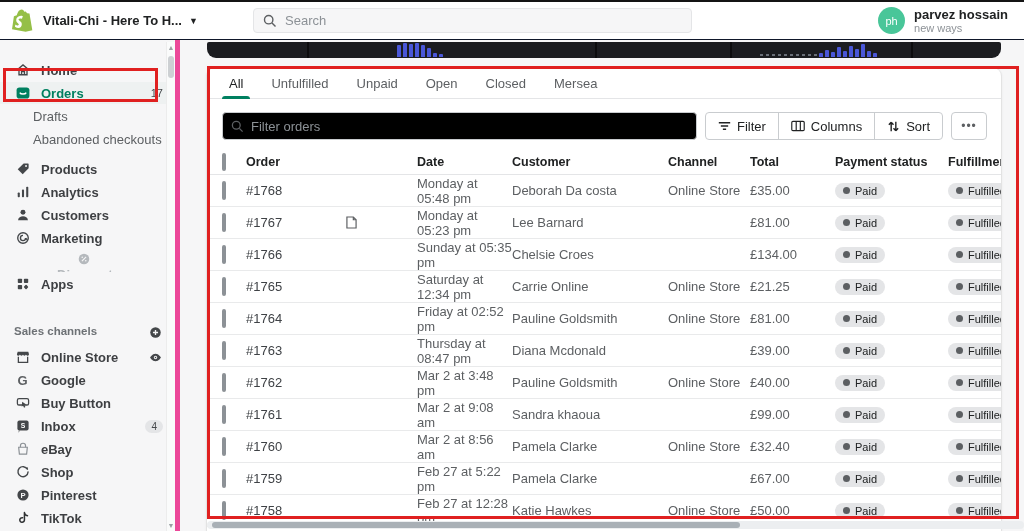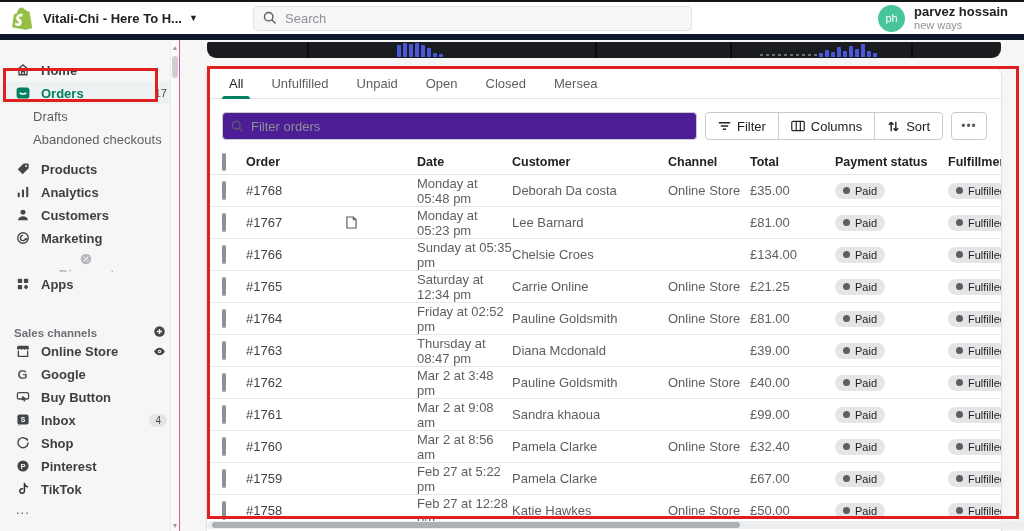--- a/index.html
+++ b/index.html
@@ -4,49 +4,49 @@
 <style>
   * { margin:0; padding:0; box-sizing:border-box; }
   html,body { width:1024px; height:531px; overflow:hidden; }
   body { font-family:"Liberation Sans", sans-serif; background:#f6f6f7; position:relative; color:#202223; }
 
   
   .top-strip { position:absolute; top:0; left:0; width:1024px; height:2px; background:#141414; z-index:6; }
 
   
   .topbar { position:absolute; top:2px; left:0; width:1024px; height:38px; background:#fff;
-            border-bottom:6px solid #0f172a; display:flex; align-items:center; z-index:5; }
+            border-bottom:1px solid #0f172a; display:flex; align-items:center; z-index:5; }
   .brand { display:flex; align-items:center; padding-left:12px; width:240px; }
   .brand .bag { width:21px; height:23px; margin-right:10px; }
   .store-name { font-size:13px; font-weight:bold; color:#202223; white-space:nowrap; }
   .caret { font-size:9px; color:#202223; margin-left:7px; }
   .g-search { width:439px; height:25px; margin-left:13px; background:#f6f6f7; border:1px solid #e4e5e7;
               border-radius:4px; display:flex; align-items:center; padding:0 9px; }
   .g-search svg { margin-right:8px; }
   .g-search .ph { font-size:13px; color:#8c9196; }
   .user { margin-left:auto; display:flex; align-items:center; padding-right:16px; }
   .avatar { width:27px; height:27px; border-radius:50%; background:#49c699; color:#fff; font-size:11px;
             display:flex; align-items:center; justify-content:center; margin-right:9px; }
   .user-name { font-size:13px; font-weight:bold; color:#202223; line-height:14px; }
   .user-sub { font-size:11px; color:#8c9196; line-height:12px; }
 
   
   .sidebar { position:absolute; top:40px; left:0; width:180px; height:491px; background:#f6f6f7;
-             border-right:1px solid #ec4899; padding-top:18px; z-index:2; }
+             border-right:5px solid #ec4899; padding-top:18px; z-index:2; }
   .nav-item { display:flex; align-items:center; height:22px; margin:1px 0; padding:0 12px 0 14px;
               font-size:13px; font-weight:bold; color:#3d3f42; cursor:pointer; }
   .nav-item .ic { width:17px; height:17px; margin-right:10px; flex:0 0 17px; display:flex; align-items:center; justify-content:center; }
   .nav-item .lbl { flex:1; white-space:nowrap; overflow:hidden; }
   .nav-item.sel { background:#eef1f1; color:#008060; }
   .nav-item.sel .lbl { color:#008060; }
   .nav-item.sub { padding-left:33px; font-weight:normal; color:#5c5f62; height:22px; }
   .nav-item.dis { color:#b5b9bd;flex-direction:column; }
   .nav-badge { font-size:11px; font-weight:normal; color:#44474a; }
   .pill-badge { font-size:10px; color:#44474a; background:#e4e5e7; border-radius:8px; padding:1px 6px; font-weight:normal; }
-  .section-head { display:flex; align-items:flex-end; height:20px; padding:0 12px 0 14px; margin-top:24px;
+  .section-head { display:flex; align-items:flex-start; height:20px; padding:0 12px 0 14px; margin-top:30px;
                   font-size:11.5px; color:#6d7175; font-weight:bold; }
   .section-head .plus { margin-left:auto; }
   .nav-item .trail { margin-left:auto; }
   .dots-item { padding-left:16px; font-size:13px; color:#5c5f62; letter-spacing:1px; height:20px; margin-top:2px; }
 
   
   .sb-scroll { position:absolute; top:2px; right:0; width:9px; height:489px; background:#fafbfb; border-left:1px solid #ececec; }
   .sb-scroll .arr { position:absolute; left:0; width:8px; font-size:7px; color:#9a9fa3; text-align:center; }
   .sb-scroll .thumb { position:absolute; top:14px; left:1px; width:6px; height:22px; background:#cdd0d3; border-radius:3px; }
 
@@ -69,21 +69,21 @@
   .tabs { display:flex; gap:28px; height:31px; align-items:center; padding-left:22px; border-bottom:1px solid #e4e5e7; }
   .tab { position:relative; font-size:13px; color:#5c5f62; background:none; border:none; height:31px;
          display:flex; align-items:center; cursor:pointer; font-family:inherit; }
   .tab.active { color:#202223; }
   .tab .uline { display:none; position:absolute; left:-7px; right:-7px; bottom:0; height:3px; background:#008060; border-radius:3px 3px 0 0; }
   .tab.active .uline { display:block; }
 
   
   .filter-row { display:flex; align-items:center; padding:13px 14px 10px 15px; gap:8px; }
   .filter-input { flex:1; height:28px; border:1px solid #c9cccf; border-radius:4px; display:flex; align-items:center;
-                  padding:0 8px; background:#4c1d95; }
+                  padding:0 8px; background:#000000; }
   .filter-input .ph { font-size:13px; color:#8c9196; margin-left:7px; }
   .btn-group { display:flex; border:1px solid #c9cccf; border-radius:4px; height:28px; background:#fff; }
   .btn-group .gbtn { display:flex; align-items:center; gap:6px; padding:0 12px; font-size:13px; color:#202223;
                      background:none; border:none; border-right:1px solid #c9cccf; cursor:pointer; font-family:inherit; }
   .btn-group .gbtn:last-child { border-right:none; }
   .more-btn { width:36px; height:28px; border:1px solid #c9cccf; border-radius:4px; background:#fff; color:#5c5f62;
               font-size:12px; letter-spacing:1px; cursor:pointer; display:flex; align-items:center; justify-content:center; }
 
   
   .thead, .trow { display:flex; align-items:center; }
@@ -275,20 +275,29 @@
   <div class="nav-item">
     <span class="ic">
         <svg width="16" height="16" viewBox="0 0 20 20">
           <rect x="3" y="3" width="14" height="12.5" rx="2.5" fill="#44474a"></rect>
           <path d="M6 15.5l-1.5 3 .2-3z" fill="#44474a"></path>
           <text x="10" y="12.6" text-anchor="middle" font-size="8.5" fill="#fff" font-family="Liberation Sans, sans-serif" font-weight="bold">S</text>
         </svg>
       </span>
     <span class="lbl">Inbox</span>
     <span class="pill-badge">4</span>
+  </div>
+  <div class="nav-item">
+    <span class="ic">
+        <svg width="16" height="16" viewBox="0 0 20 20">
+          <path d="M6.8 7.8V6a3.2 3.2 0 0 1 6.4 0v1.8" fill="none" stroke="#8c9196" stroke-width="1.5"></path>
+          <path d="M4.6 7.8h10.8l-.9 8.7H5.5z" fill="none" stroke="#8c9196" stroke-width="1.5"></path>
+        </svg>
+      </span>
+    <span class="lbl">eBay</span>
   </div>
   <div class="nav-item">
     <span class="ic">
         <svg width="16" height="16" viewBox="0 0 20 20">
           <path d="M15.5 6.5A6.3 6.3 0 1 0 16.3 10" fill="none" stroke="#44474a" stroke-width="1.8" stroke-linecap="round"></path>
           <circle cx="15.2" cy="5.2" r="1" fill="#44474a"></circle>
         </svg>
       </span>
     <span class="lbl">Shop</span>
   </div>

